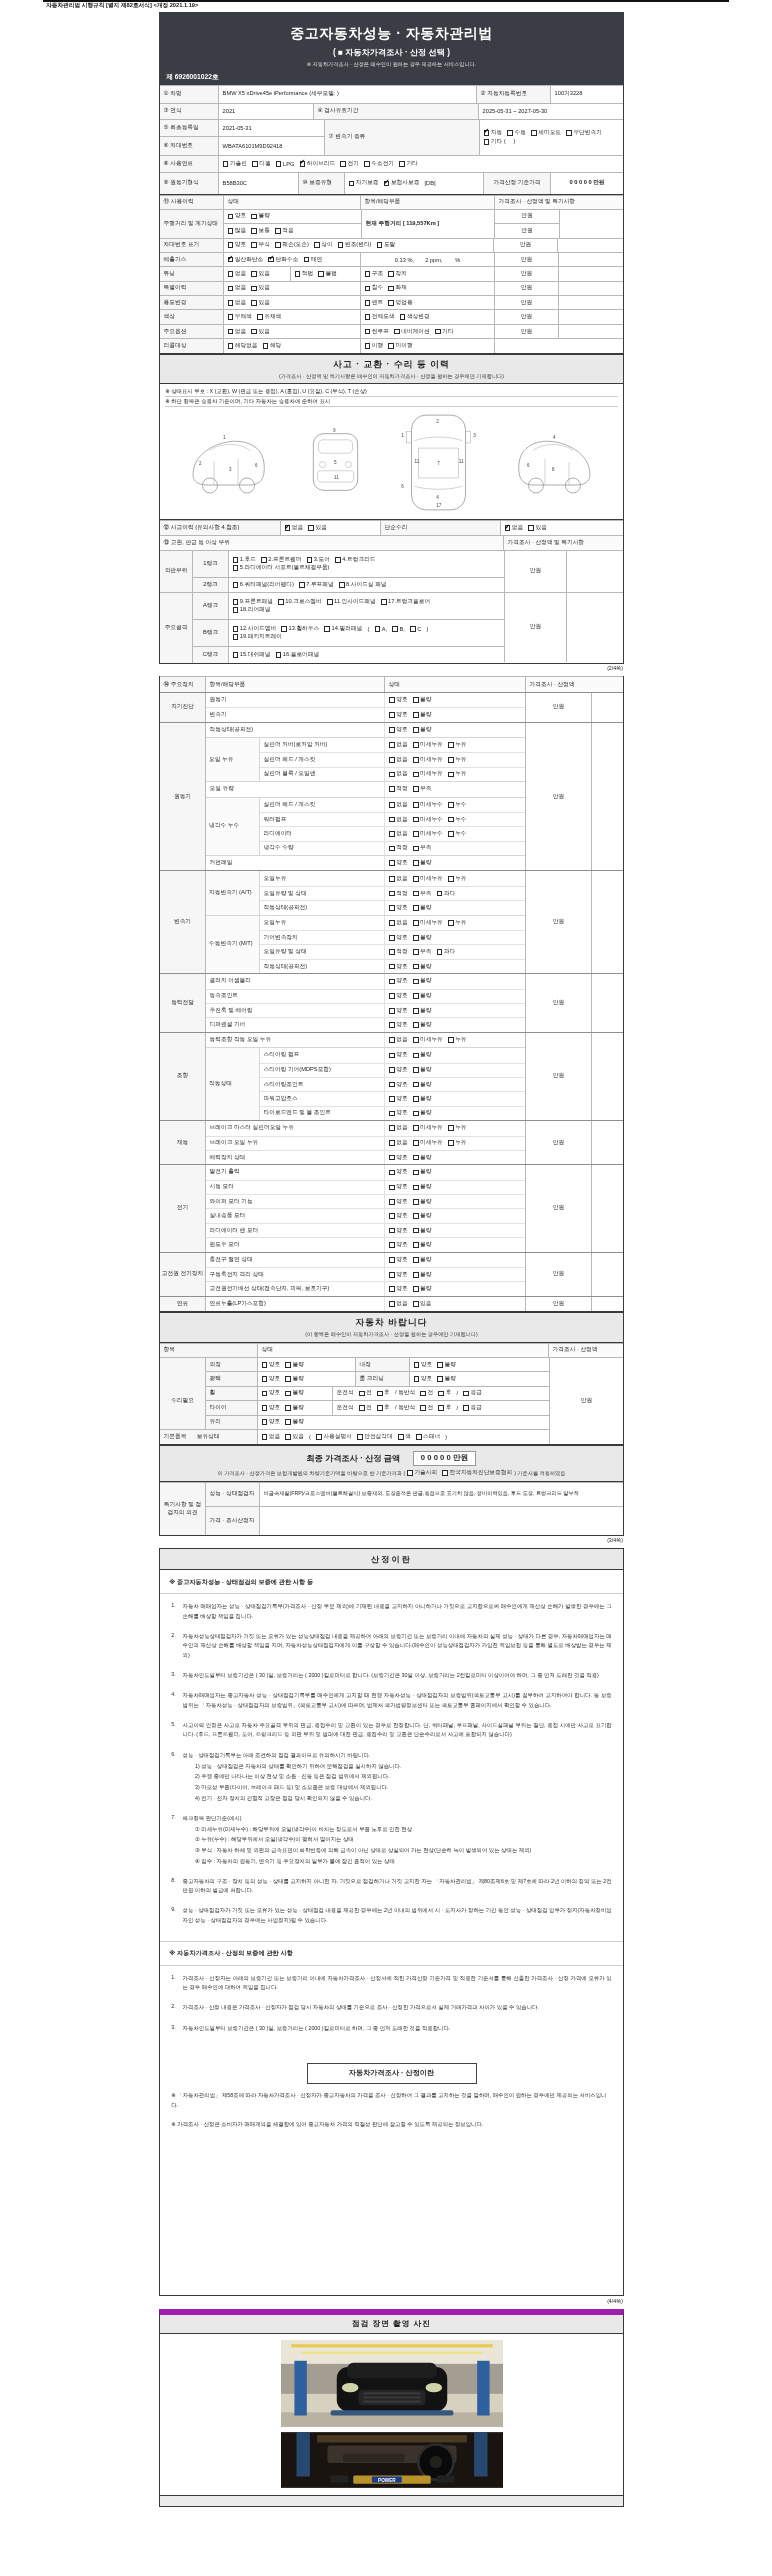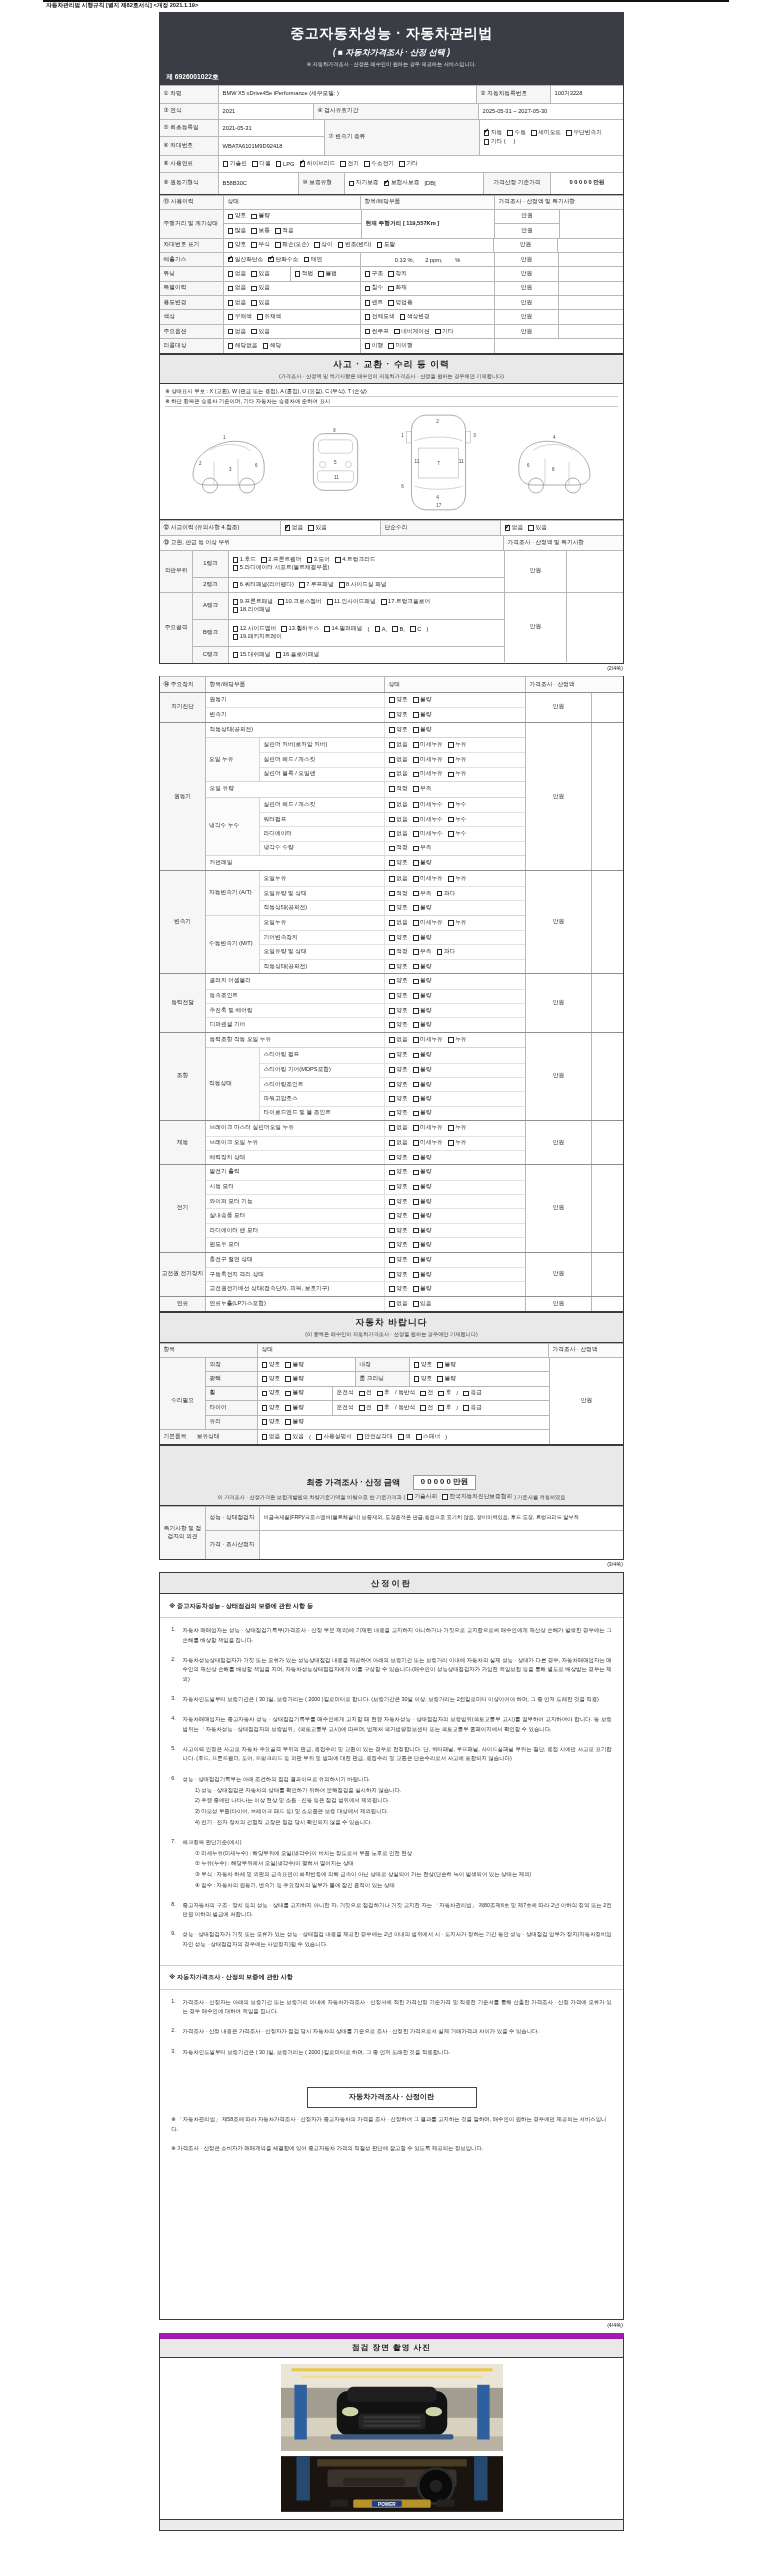--- a/index.html
+++ b/index.html
@@ -5,21 +5,21 @@
   html,body{margin:0;padding:0;background:#fff;}
   *{box-sizing:border-box;}
   body{font-family:"Liberation Sans","DejaVu Sans",sans-serif;color:#1d1d1d;}
   #canvas{position:relative;width:773px;height:2576px;overflow:hidden;background:#fff;}
   .topline{position:absolute;left:43px;top:0;width:686px;height:1.5px;background:#111;}
   .regline{position:absolute;left:46px;top:2.1px;font-size:5.7px;font-weight:bold;color:#111;}
   .form{position:absolute;left:159px;top:10.3px;width:465px;}
   
   .band{background:#3b3d44;color:#fff;padding:5.2px 7.2px 3.1px;border-top:2.1px solid #fff;}
   .band .t1{text-align:center;font-size:14px;font-weight:bold;letter-spacing:0.5px;margin-top:7.2px;}
-  .band .t2{text-align:center;font-size:8.2px;font-weight:bold;margin-top:4.1px;font-style:italic;}
+  .band .t2{text-align:center;font-size:8.2px;font-weight:bold;margin-top:4.1px;}
   .band .t3{text-align:center;font-size:5.2px;color:#e3e3e3;margin-top:3.1px;}
   .band .docno{font-size:6.7px;font-weight:bold;margin-top:5.2px;}
   
   .sech{background:#e9e9e9;border:1px solid #3a3a3a;border-bottom:0.5px solid #3a3a3a;padding:4.1px 3.1px 3.6px;}
   .sech .st{text-align:center;font-size:8.8px;font-weight:bold;letter-spacing:1px;}
   .sech .ss{text-align:center;font-size:5.2px;color:#333;margin-top:2.1px;}
   
   .tbl{border:1px solid #3a3a3a;border-top:none;background:#fff;}
   .r{display:flex;align-items:stretch;}
   .c{border-right:0.5px solid #b8b8b8;border-top:0.5px solid #b8b8b8;padding:2.1px 3.6px;display:flex;align-items:center;font-size:5.7px;min-height:13.4px;}
@@ -1755,21 +1755,21 @@
                   <span class="ptxt">)</span>
                 </span>
               </div>
           </div>
         </div>
         <div class="c last grow cen" style="border-left:0.5px solid #b8b8b8;">만원</div>
       </div>
     </div>
 
     <div class="sech">
-      <div style="display:flex;justify-content:center;align-items:center;gap:12.4px;margin-top:24px;">
+      <div style="display:flex;justify-content:center;align-items:center;gap:12.4px;">
         <span style="font-size:8.2px;font-weight:bold;">최종 가격조사 · 산정 금액</span>
         <span style="font-size:7.7px;font-weight:bold;background:#fff;border:0.5px solid #999;padding:1.5px 7.2px;">0  0  0  0  0 만원</span>
       </div>
       <div class="ss" style="margin-top:3.6px;display:flex;justify-content:center;align-items:center;gap:2.1px;">
         <span>이 가격조사 · 산정가격은 보험개발원의 차량기준가액을 바탕으로 한 기준가격과 (</span>
         <span class="opts">
             <span class="opts">
               <span class="opt">
                 <span class="cb"></span>
                 <span class="ol">기술사회</span>

